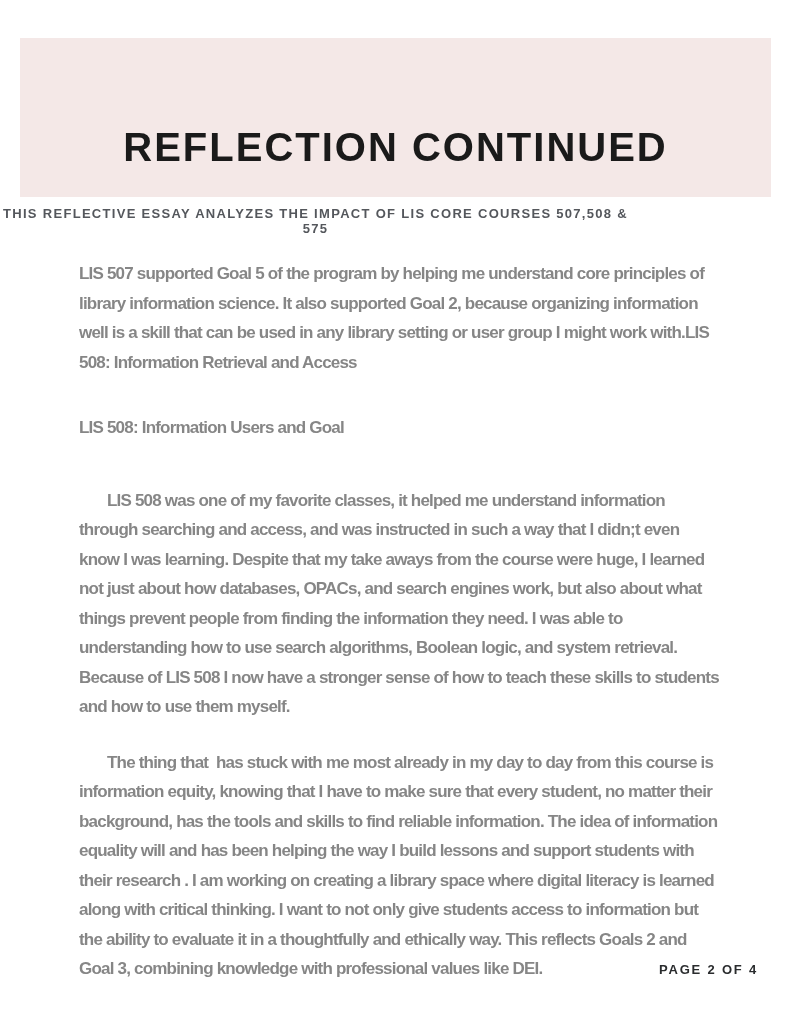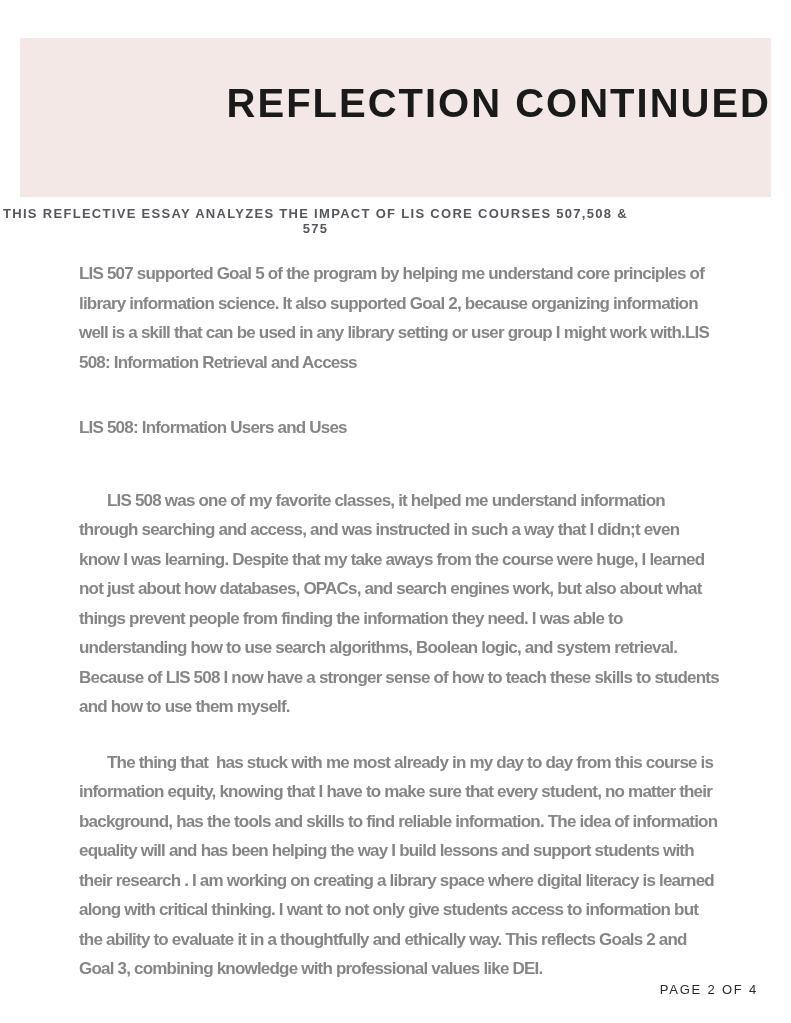--- a/index.html
+++ b/index.html
@@ -17,20 +17,21 @@
     background: #ffffff;
   }
   .banner {
     position: absolute;
     left: 20px;
     top: 38px;
     width: 751px;
     height: 159px;
     background: #F4E8E7;
     display: flex;
+    flex-direction: column;
     align-items: center;
     justify-content: flex-end;
     padding-bottom: 30px;
   }
   .title {
     font-family: "Liberation Sans", sans-serif;
     font-weight: 700;
     font-size: 40px;
     line-height: 1;
     letter-spacing: 2px;
@@ -80,42 +81,42 @@
     margin-bottom: 43px;
   }
   .para-tight {
     margin-bottom: 26px;
   }
   .indent {
     text-indent: 28px;
   }
   .page-footer {
     position: absolute;
-    top: 982px;
+    top: 962px;
     right: 33px;
-    font-weight: 400;
+    font-weight: 700;
     font-size: 13px;
     letter-spacing: 1.8px;
     color: #2A2C2E;
     font-feature-settings: "onum";
   }
 </style>
 </head>
 <body>
 
 <div class="page">
 
   <header class="banner">
     <h1 class="title">REFLECTION CONTINUED</h1>
   </header>
 
   <p class="tagline">THIS REFLECTIVE ESSAY ANALYZES THE IMPACT OF LIS CORE COURSES 507,508 &amp; 575</p>
 
   <main class="essay">
     <p class="para">LIS 507 supported Goal 5 of the program by helping me understand core principles of library information science. It also supported Goal 2, because organizing information well is a skill that can be used in any library setting or user group I might work with.LIS 508: Information Retrieval and Access</p>
-    <p class="para para-heading">LIS 508: Information Users and Uses</p>
+    <p class="para para-heading">LIS 508: Information Users and Goal</p>
     <p class="para para-tight indent">LIS 508 was one of my favorite classes, it helped me understand information through searching and access, and was instructed in such a way that I didn;t even know I was learning. Despite that my take aways from the course were huge, I learned not just about how databases, OPACs, and search engines work, but also about what things prevent people from finding the information they need. I was able to understanding how to use search algorithms, Boolean logic, and system retrieval. Because of LIS 508 I now have a stronger sense of how to teach these skills to students and how to use them myself.</p>
     <p class="para indent">The thing that  has stuck with me most already in my day to day from this course is information equity, knowing that I have to make sure that every student, no matter their background, has the tools and skills to find reliable information. The idea of information equality will and has been helping the way I build lessons and support students with their research . I am working on creating a library space where digital literacy is learned along with critical thinking. I want to not only give students access to information but the ability to evaluate it in a thoughtfully and ethically way. This reflects Goals 2 and Goal 3, combining knowledge with professional values like DEI.</p>
   </main>
 
   <footer class="page-footer">PAGE 2 OF 4</footer>
 
 </div>
 
 </body></html>

